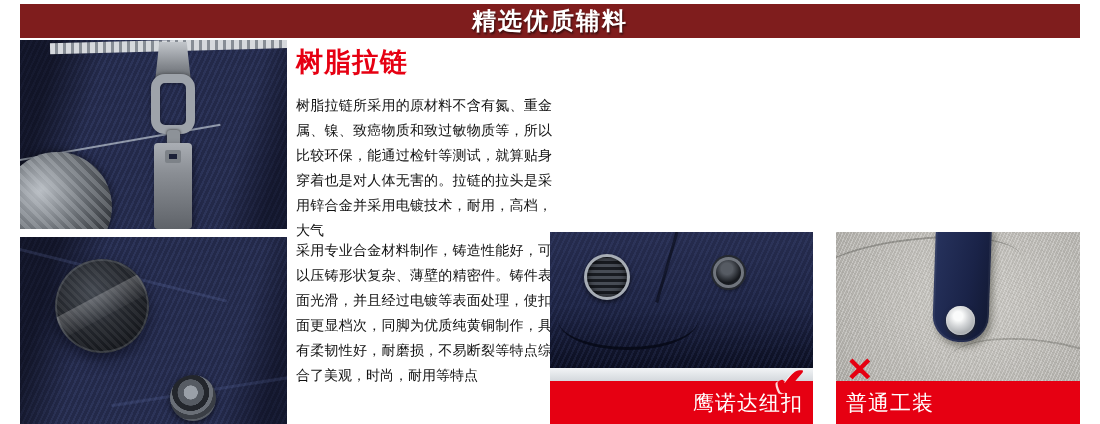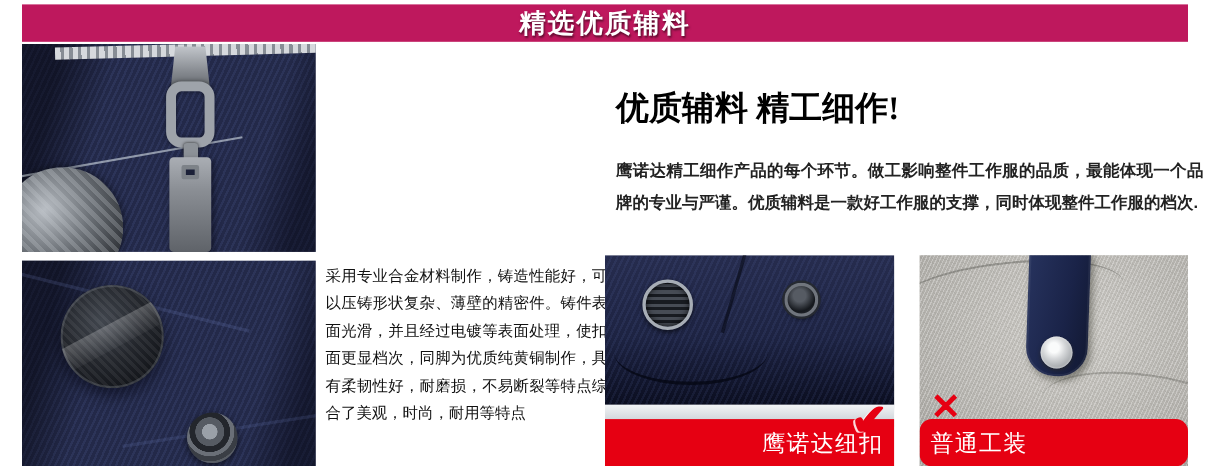--- a/index.html
+++ b/index.html
@@ -1,21 +1,21 @@
 <!DOCTYPE html>
 <html><head>
 <meta charset="utf-8">
 <style>
   * { box-sizing: border-box; margin: 0; padding: 0; }
   body { background:#fff; font-family:"Liberation Sans", sans-serif; }
   .page { position:relative; width:1100px; height:424px; background:#fff; overflow:hidden; }
 
   
   .banner { position:absolute; left:20px; top:4px; width:1060px; height:34px;
-    background:#be185d; display:flex; align-items:center; justify-content:center; }
+    background:#7f1d1d; display:flex; align-items:center; justify-content:center; }
   .banner span { color:#fff; font-size:24px; font-weight:bold; letter-spacing:2px;
     text-shadow:1px 2px 2px rgba(0,0,0,.55); }
 
   
   .photo { position:absolute; overflow:hidden; }
   .navy-bg {
     background:
       linear-gradient(105deg, rgba(0,0,6,.5) 0 12%, transparent 28%),
       linear-gradient(285deg, rgba(0,0,10,.45) 0 8%, transparent 22%),
       repeating-linear-gradient(115deg, rgba(110,130,200,.12) 0 2px, transparent 2px 5px),
@@ -110,21 +110,21 @@
     background:radial-gradient(circle at 42% 35%, #fafbfb 0 18%, #d5d7d9 40%, #9a9ea2 80%, #c4c7ca 100%);
     box-shadow:0 2px 4px rgba(40,40,30,.6), inset 0 0 2px rgba(255,255,255,.9); }
   .xmark { left:10px; bottom:38px; z-index:3; font-size:33px; line-height:1;
     font-weight:bold; color:#e60012; }
 
   
   .redbar { left:0; right:0; bottom:0; height:43px; background:#e60012; z-index:2;
     display:flex; align-items:center; color:#fff;
     font-family:"Liberation Serif", serif; font-size:21px; letter-spacing:1px; }
   .bar-right { justify-content:flex-end; padding-right:10px; }
-  .bar-left  { justify-content:flex-start; padding-left:10px;border-radius:11px; }
+  .bar-left  { justify-content:flex-start; padding-left:10px; }
 
   
   .col { position:absolute; left:296px; width:256px; }
   .col h3 { font-size:27px; color:#e60012; font-weight:bold; letter-spacing:1px;
     margin:0 0 13px; }
   .col p { font-size:14px; line-height:25px; color:#111; text-align:justify; }
   #topCol { top:44px; }
   #bottomCol { top:238px; }
 
   .right-text { position:absolute; left:560px; top:78px; width:534px; }
@@ -147,25 +147,25 @@
     <div class="stitch"></div>
     <div class="half-button"></div>
     <div class="slider-cap"></div>
     <div class="slider-loop"></div>
     <div class="slider-link"></div>
     <div class="slider-tab">
       <span class="tab-hole"></span>
     </div>
   </div>
 
-
-  <div class="right-text">
-    <h2>优质辅料 精工细作!</h2>
-    <p>鹰诺达精工细作产品的每个环节。做工影响整件工作服的品质，最能体现一个品牌的专业与严谨。优质辅料是一款好工作服的支撑，同时体现整件工作服的档次.</p>
-  </div>
+  <div class="col" id="topCol">
+    <h3>树脂拉链</h3>
+    <p>树脂拉链所采用的原材料不含有氮、重金属、镍、致癌物质和致过敏物质等，所以比较环保，能通过检针等测试，就算贴身穿着也是对人体无害的。拉链的拉头是采用锌合金并采用电镀技术，耐用，高档，大气</p>
+  </div>
+
 
   <div class="photo navy-bg" id="buttonPhoto">
     <div class="seam1"></div>
     <div class="seam2"></div>
     <div class="bigbtn">
       <div class="gloss"></div>
     </div>
     <div class="stud"></div>
   </div>
 

